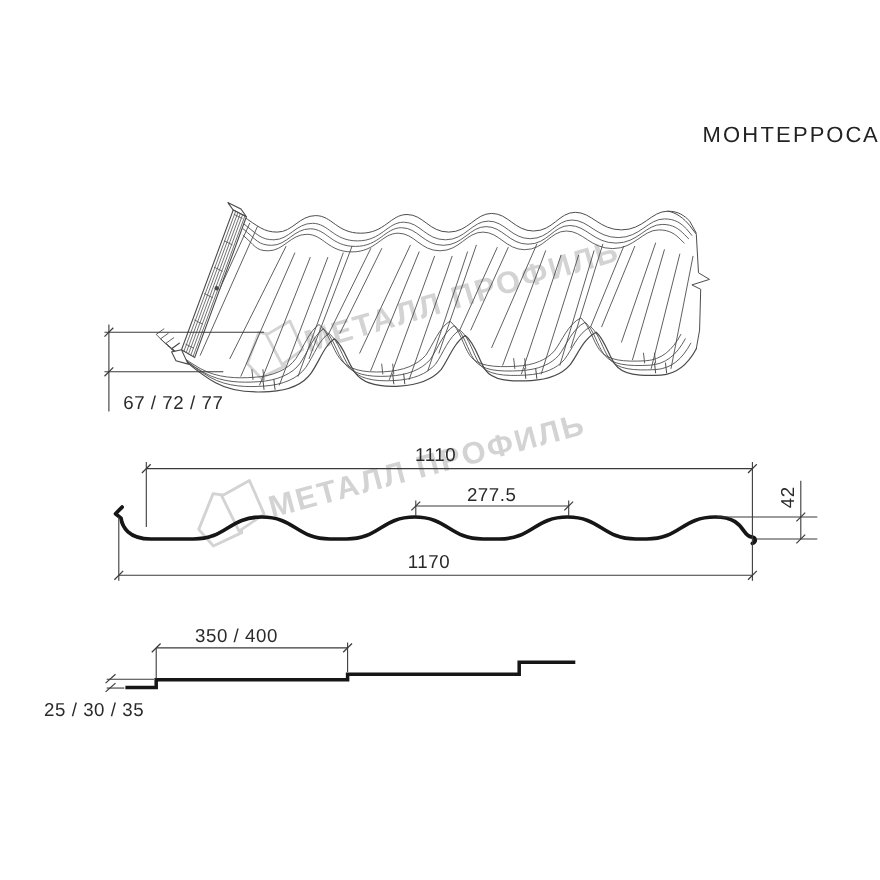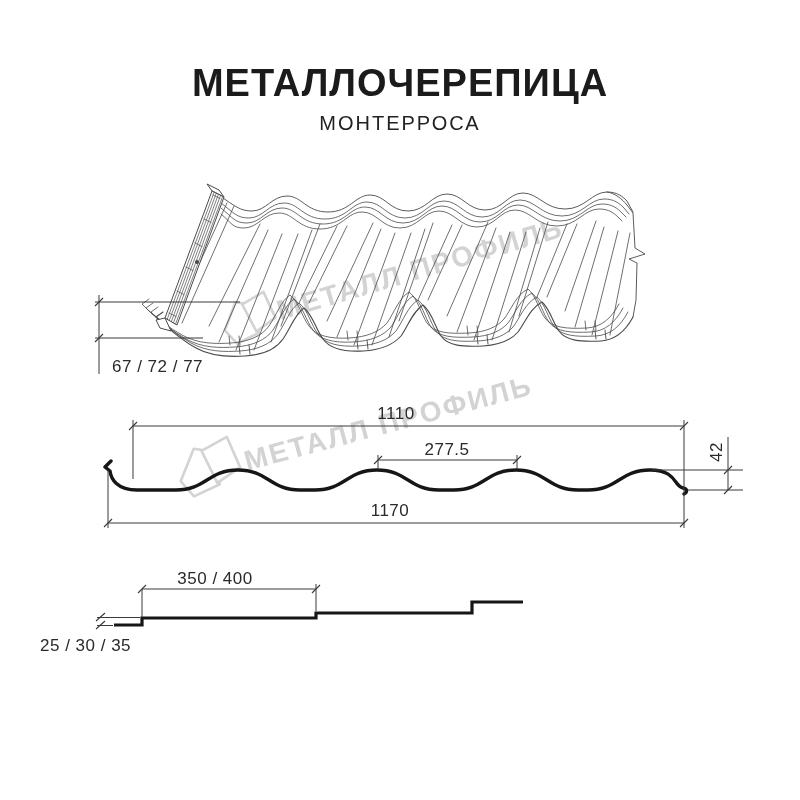--- a/index.html
+++ b/index.html
@@ -1,40 +1,39 @@
 <!DOCTYPE html>
 <html><head>
 <meta charset="utf-8">
 <style>
   html,body{margin:0;padding:0;background:#ffffff;}
   .page{position:relative;width:800px;height:800px;background:#ffffff;overflow:hidden;
         font-family:"Liberation Sans",sans-serif;}
   .title{position:absolute;left:0;top:64px;width:800px;text-align:center;
          font-size:38px;font-weight:800;letter-spacing:1px;color:#1b1b1b;line-height:1.0;}
-  .subtitle{position:absolute;left:0;top:112px;width:800px;text-align:center;
+  .subtitle{position:absolute;left:0;top:112px;width:800px;text-align:right;
          font-size:20px;font-weight:500;letter-spacing:2px;color:#222;}
   svg{position:absolute;left:0;top:0;}
   .ln{stroke:#4a4a4a;stroke-width:0.9;fill:none;stroke-linecap:round;stroke-linejoin:round;}
   .ln2{stroke:#4a4a4a;stroke-width:0.8;fill:none;stroke-linecap:round;stroke-linejoin:round;}
   .dim{stroke:#3a3a3a;stroke-width:1;fill:none;}
   .tick{stroke:#3a3a3a;stroke-width:1.1;}
   .thick{stroke:#161616;stroke-width:3.4;fill:none;stroke-linecap:round;stroke-linejoin:round;}
   .step{stroke:#161616;stroke-width:3.2;fill:none;stroke-linecap:butt;stroke-linejoin:miter;}
   .dimtext{font-family:"Liberation Sans",sans-serif;font-size:17px;fill:#2a2a2a;letter-spacing:0.5px;}
   .wmtext{font-family:"Liberation Sans",sans-serif;font-size:28px;font-weight:700;
           fill:#d3d3d3;letter-spacing:2px;}
   .wmshape{fill:#ffffff;stroke:#d3d3d3;stroke-width:2.6;stroke-linejoin:round;}
   .flange{fill:#ffffff;stroke:#4a4a4a;stroke-width:1;}
 </style>
 </head>
 <body>
 
 <div class="page">
 
-  <div class="title">МЕТАЛЛОЧЕРЕПИЦА</div>
   <div class="subtitle">МОНТЕРРОСА</div>
 
   <svg width="800" height="800" viewBox="0 0 800 800">
 
     <g transform="translate(225,345) rotate(-16.5)">
       <g>
         <path class="wmshape" d="M 4,-14 L 22,-38 L 40,-30 L 36,-2 L 12,2 Z"></path>
         <path class="wmshape" d="M 28,-34 L 52,-40 L 56,-12 L 34,-4 Z"></path>
       </g>
       <text class="wmtext" x="60" y="-8">МЕТАЛЛ ПРОФИЛЬ</text>

